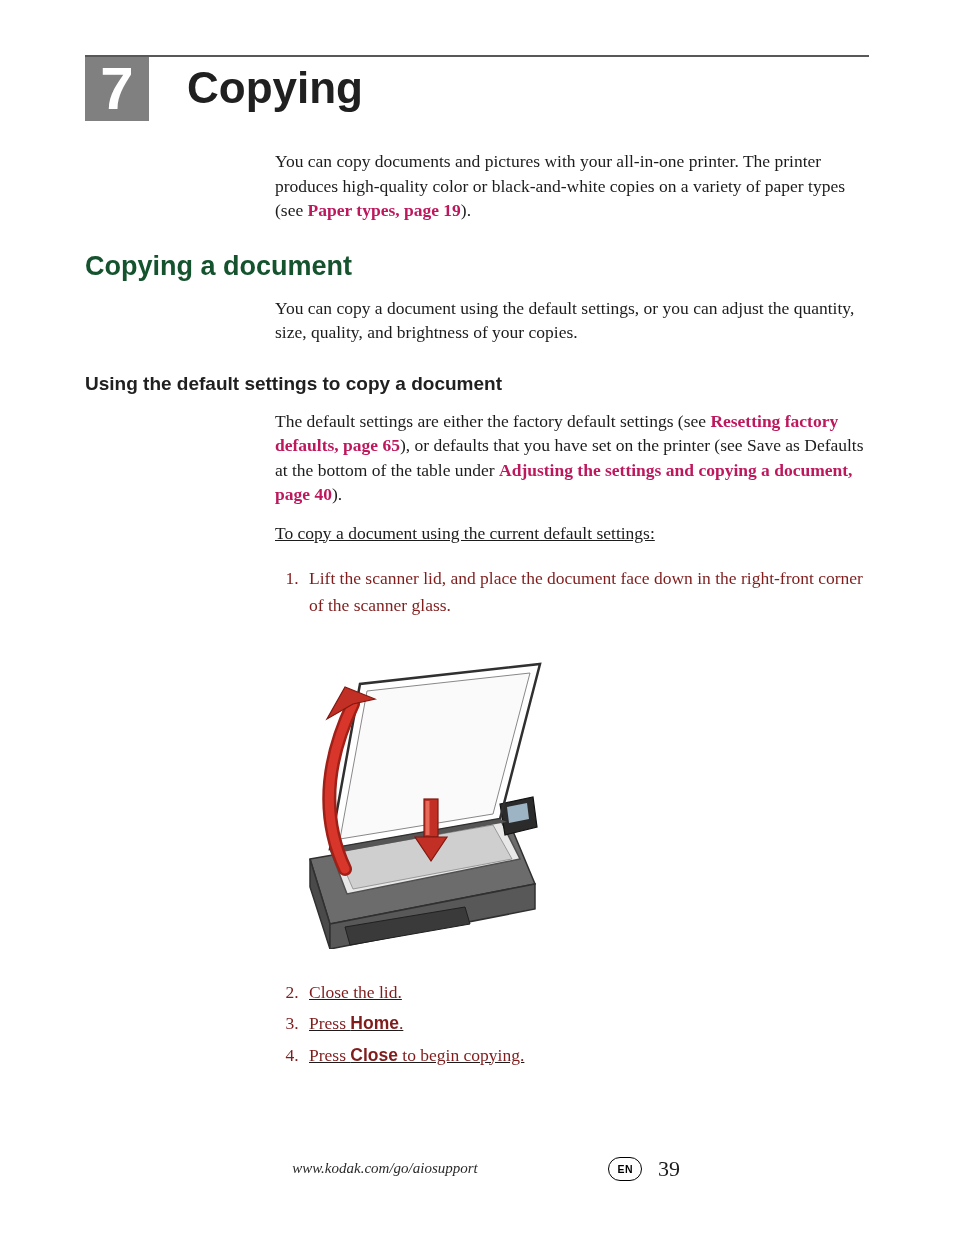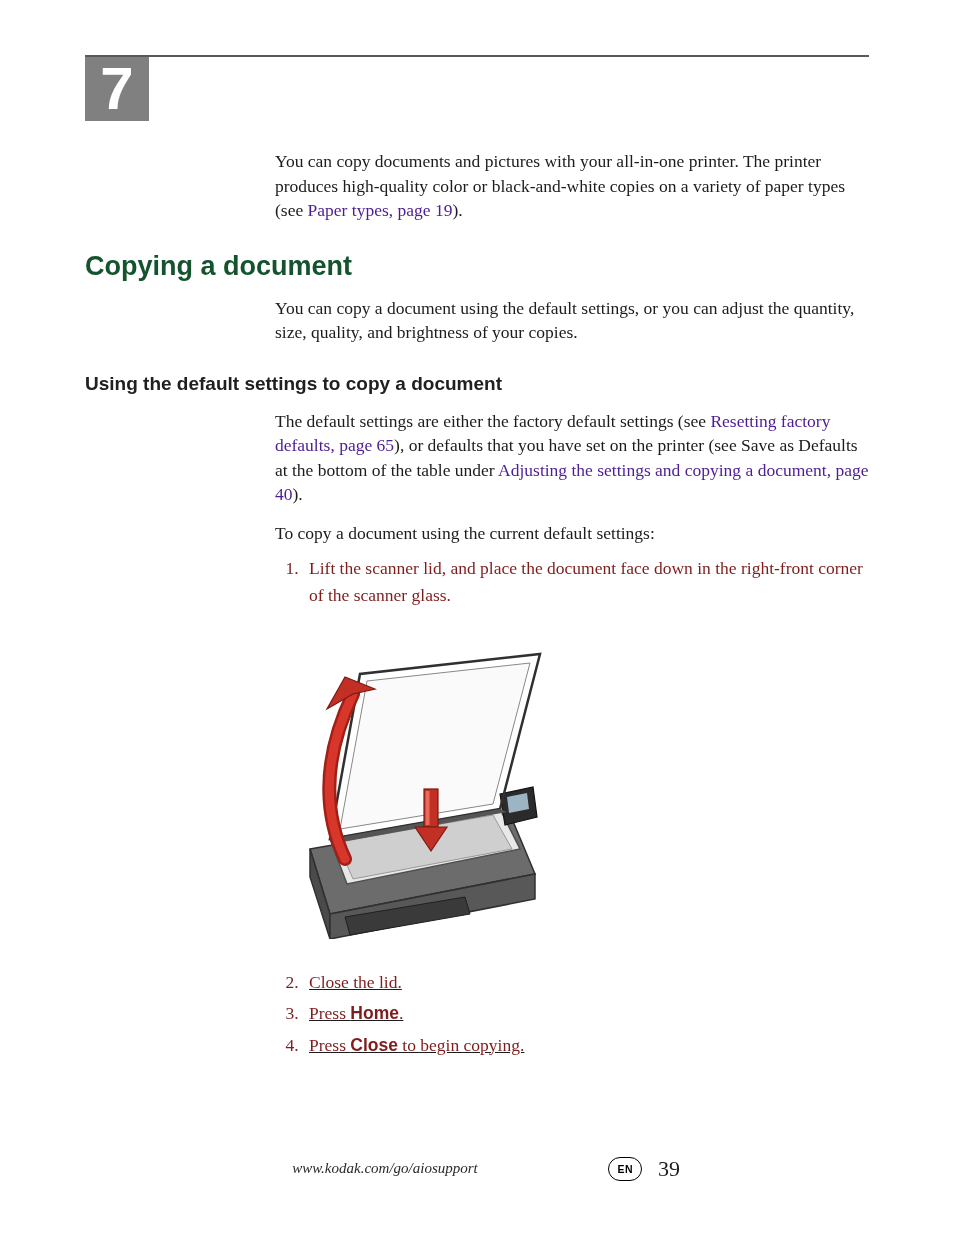--- a/index.html
+++ b/index.html
@@ -55,21 +55,21 @@
       color: #14532d;
       margin-bottom: 14px;
     }
     .h3 {
       font-family: Arial, Helvetica, sans-serif;
       font-weight: bold;
       font-size: 19px;
       color: #202020;
       margin-bottom: 14px;
     }
-    .link { color: #4c1d95; }
+    .link { color: #be185d; font-weight: bold; }
     ol {
       margin-left: 28px;
       font-size: 17.5px;
       line-height: 1.55;
       color: #7f1d1d;
     }
     ol li { padding-left: 6px; margin-bottom: 4px; }
     .bold { font-weight: bold; font-family: Arial, Helvetica, sans-serif; }
     .illustration {
       margin: 30px 0 30px 190px;
@@ -106,37 +106,38 @@
     }
     .page-num { font-size: 22px; color: #1c1c1c; }
   </style>
 </head>
 <body>
 
 <div class="top-rule"></div>
 
 <div class="chapter-header">
   <div class="chapter-num">7</div>
+  <div class="chapter-title">Copying</div>
 </div>
 
 <div class="body-block">
   <span>You can copy documents and pictures with your all-in-one printer. The printer produces high-quality color or black-and-white copies on a variety of paper types (see </span><span class="link">Paper types, page 19</span><span>).</span>
 </div>
 
 <div class="h2">Copying a document</div>
 
 <div class="body-block">You can copy a document using the default settings, or you can adjust the quantity, size, quality, and brightness of your copies.</div>
 
 <div class="h3">Using the default settings to copy a document</div>
 
 <div class="body-block" style="margin-bottom:14px;">
   <span>The default settings are either the factory default settings (see </span><span class="link">Resetting factory defaults, page 65</span><span>), or defaults that you have set on the printer (see Save as Defaults at the bottom of the table under </span><span class="link">Adjusting the settings and copying a document, page 40</span><span>).</span>
 </div>
 
-<div class="body-block" style="margin-bottom:10px;">To copy a document using the current default settings:</div>
+<div class="body-block" style="margin-bottom:20px;text-decoration:underline;">To copy a document using the current default settings:</div>
 
 <div class="body-block" style="margin-bottom:0;">
   <ol>
     <li>Lift the scanner lid, and place the document face down in the right-front corner of the scanner glass.</li>
   </ol>
 </div>
 
 <div class="illustration">
   <svg viewBox="0 0 300 300" width="300" height="300">
 

